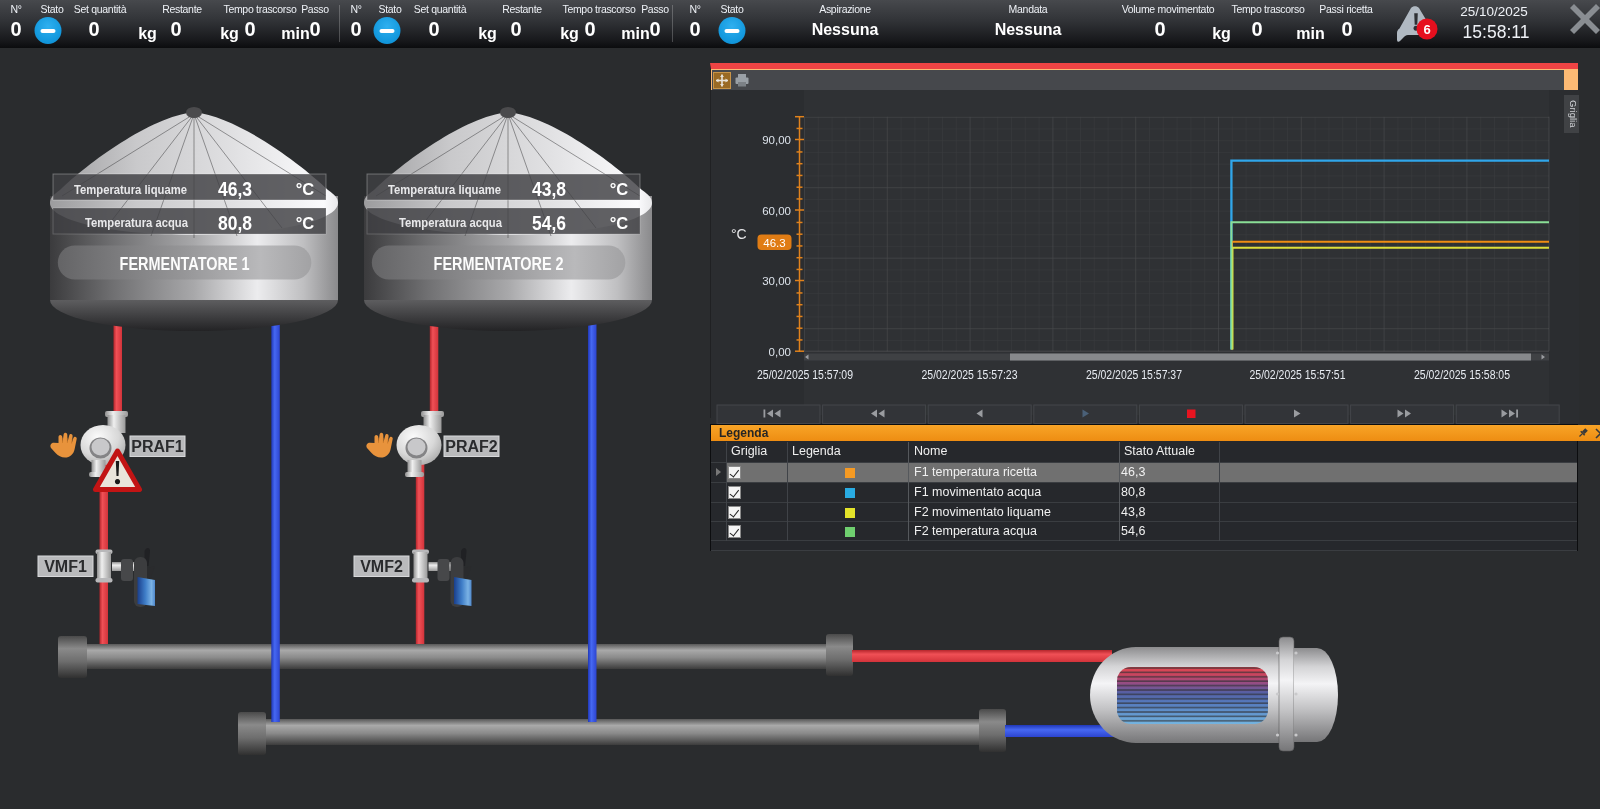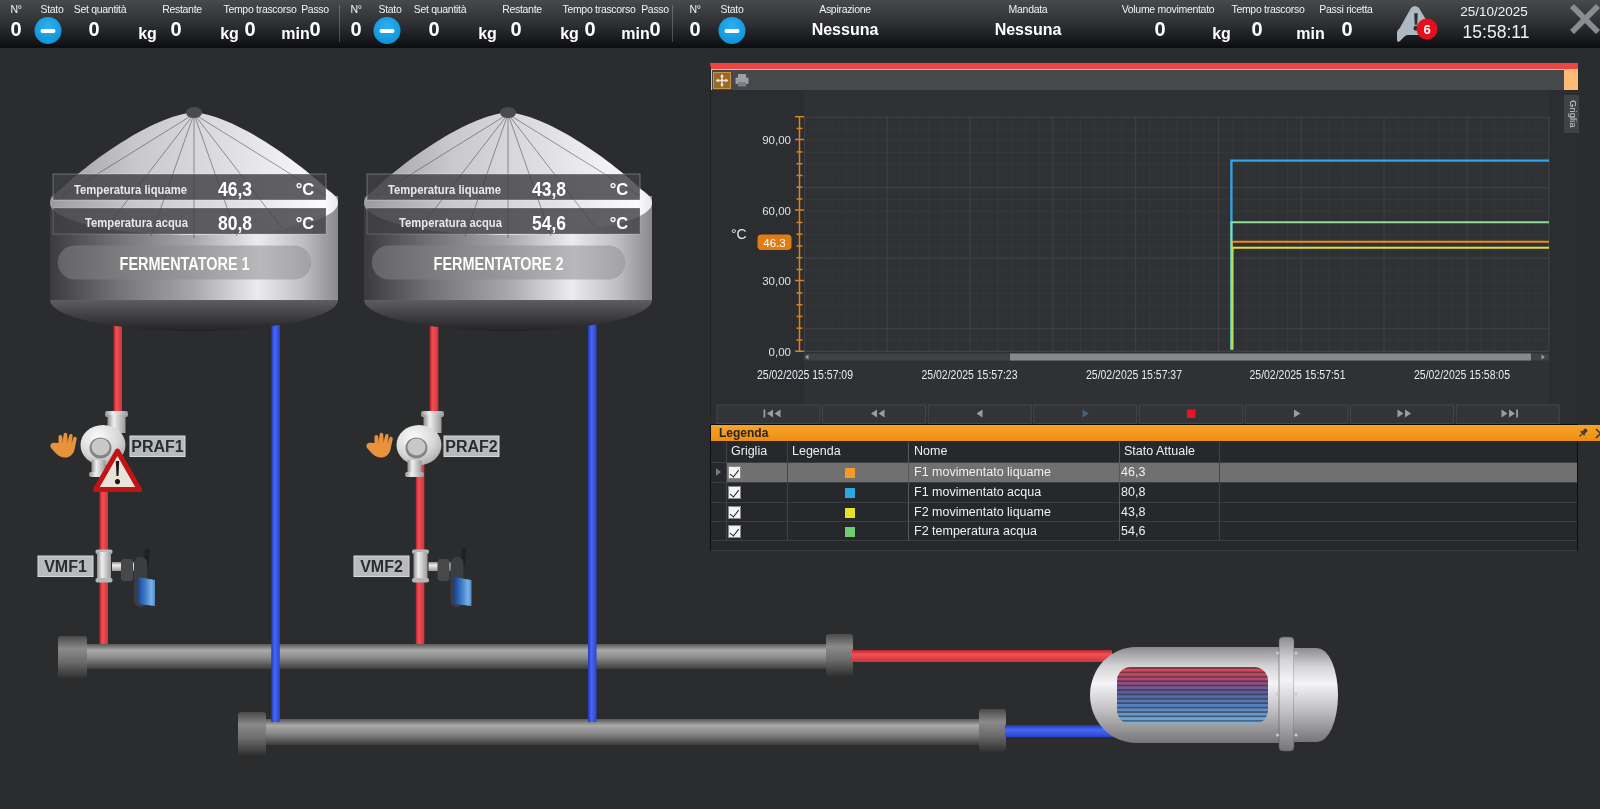--- a/index.html
+++ b/index.html
@@ -475,21 +475,21 @@
 <span class="lcell" style="left:81px">Legenda</span>
 <span class="lcell" style="left:203px">Nome</span>
 <span class="lcell" style="left:413px">Stato Attuale</span>
 </div>
 <div class="rowsep" style="top:37px"></div>
 <span style="position:absolute;left:5px;top:43px;width:0;height:0;border-left:5px solid #787878;border-top:4.5px solid transparent;border-bottom:4.5px solid transparent;z-index:3"></span>
 
 <div class="lrow" style="top:38px;left:15px;width:851px;background:#707070">
 <span class="cb" style="left:2px"></span>
 <span class="sw" style="left:119px;background:#f59a23"></span>
-<span class="lcell" style="left:188px">F1 movimentato liquame</span>
+<span class="lcell" style="left:188px">F1 temperatura ricetta</span>
 <span class="lcell" style="left:395px">46,3</span>
 </div>
 <div class="rowsep" style="top:57px"></div>
 <div class="lrow" style="top:58px">
 <span class="cb" style="left:17px"></span>
 <span class="sw" style="left:134px;background:#29abe2"></span>
 <span class="lcell" style="left:203px">F1 movimentato acqua</span>
 <span class="lcell" style="left:410px">80,8</span>
 </div>
 <div class="rowsep" style="top:77px"></div>

